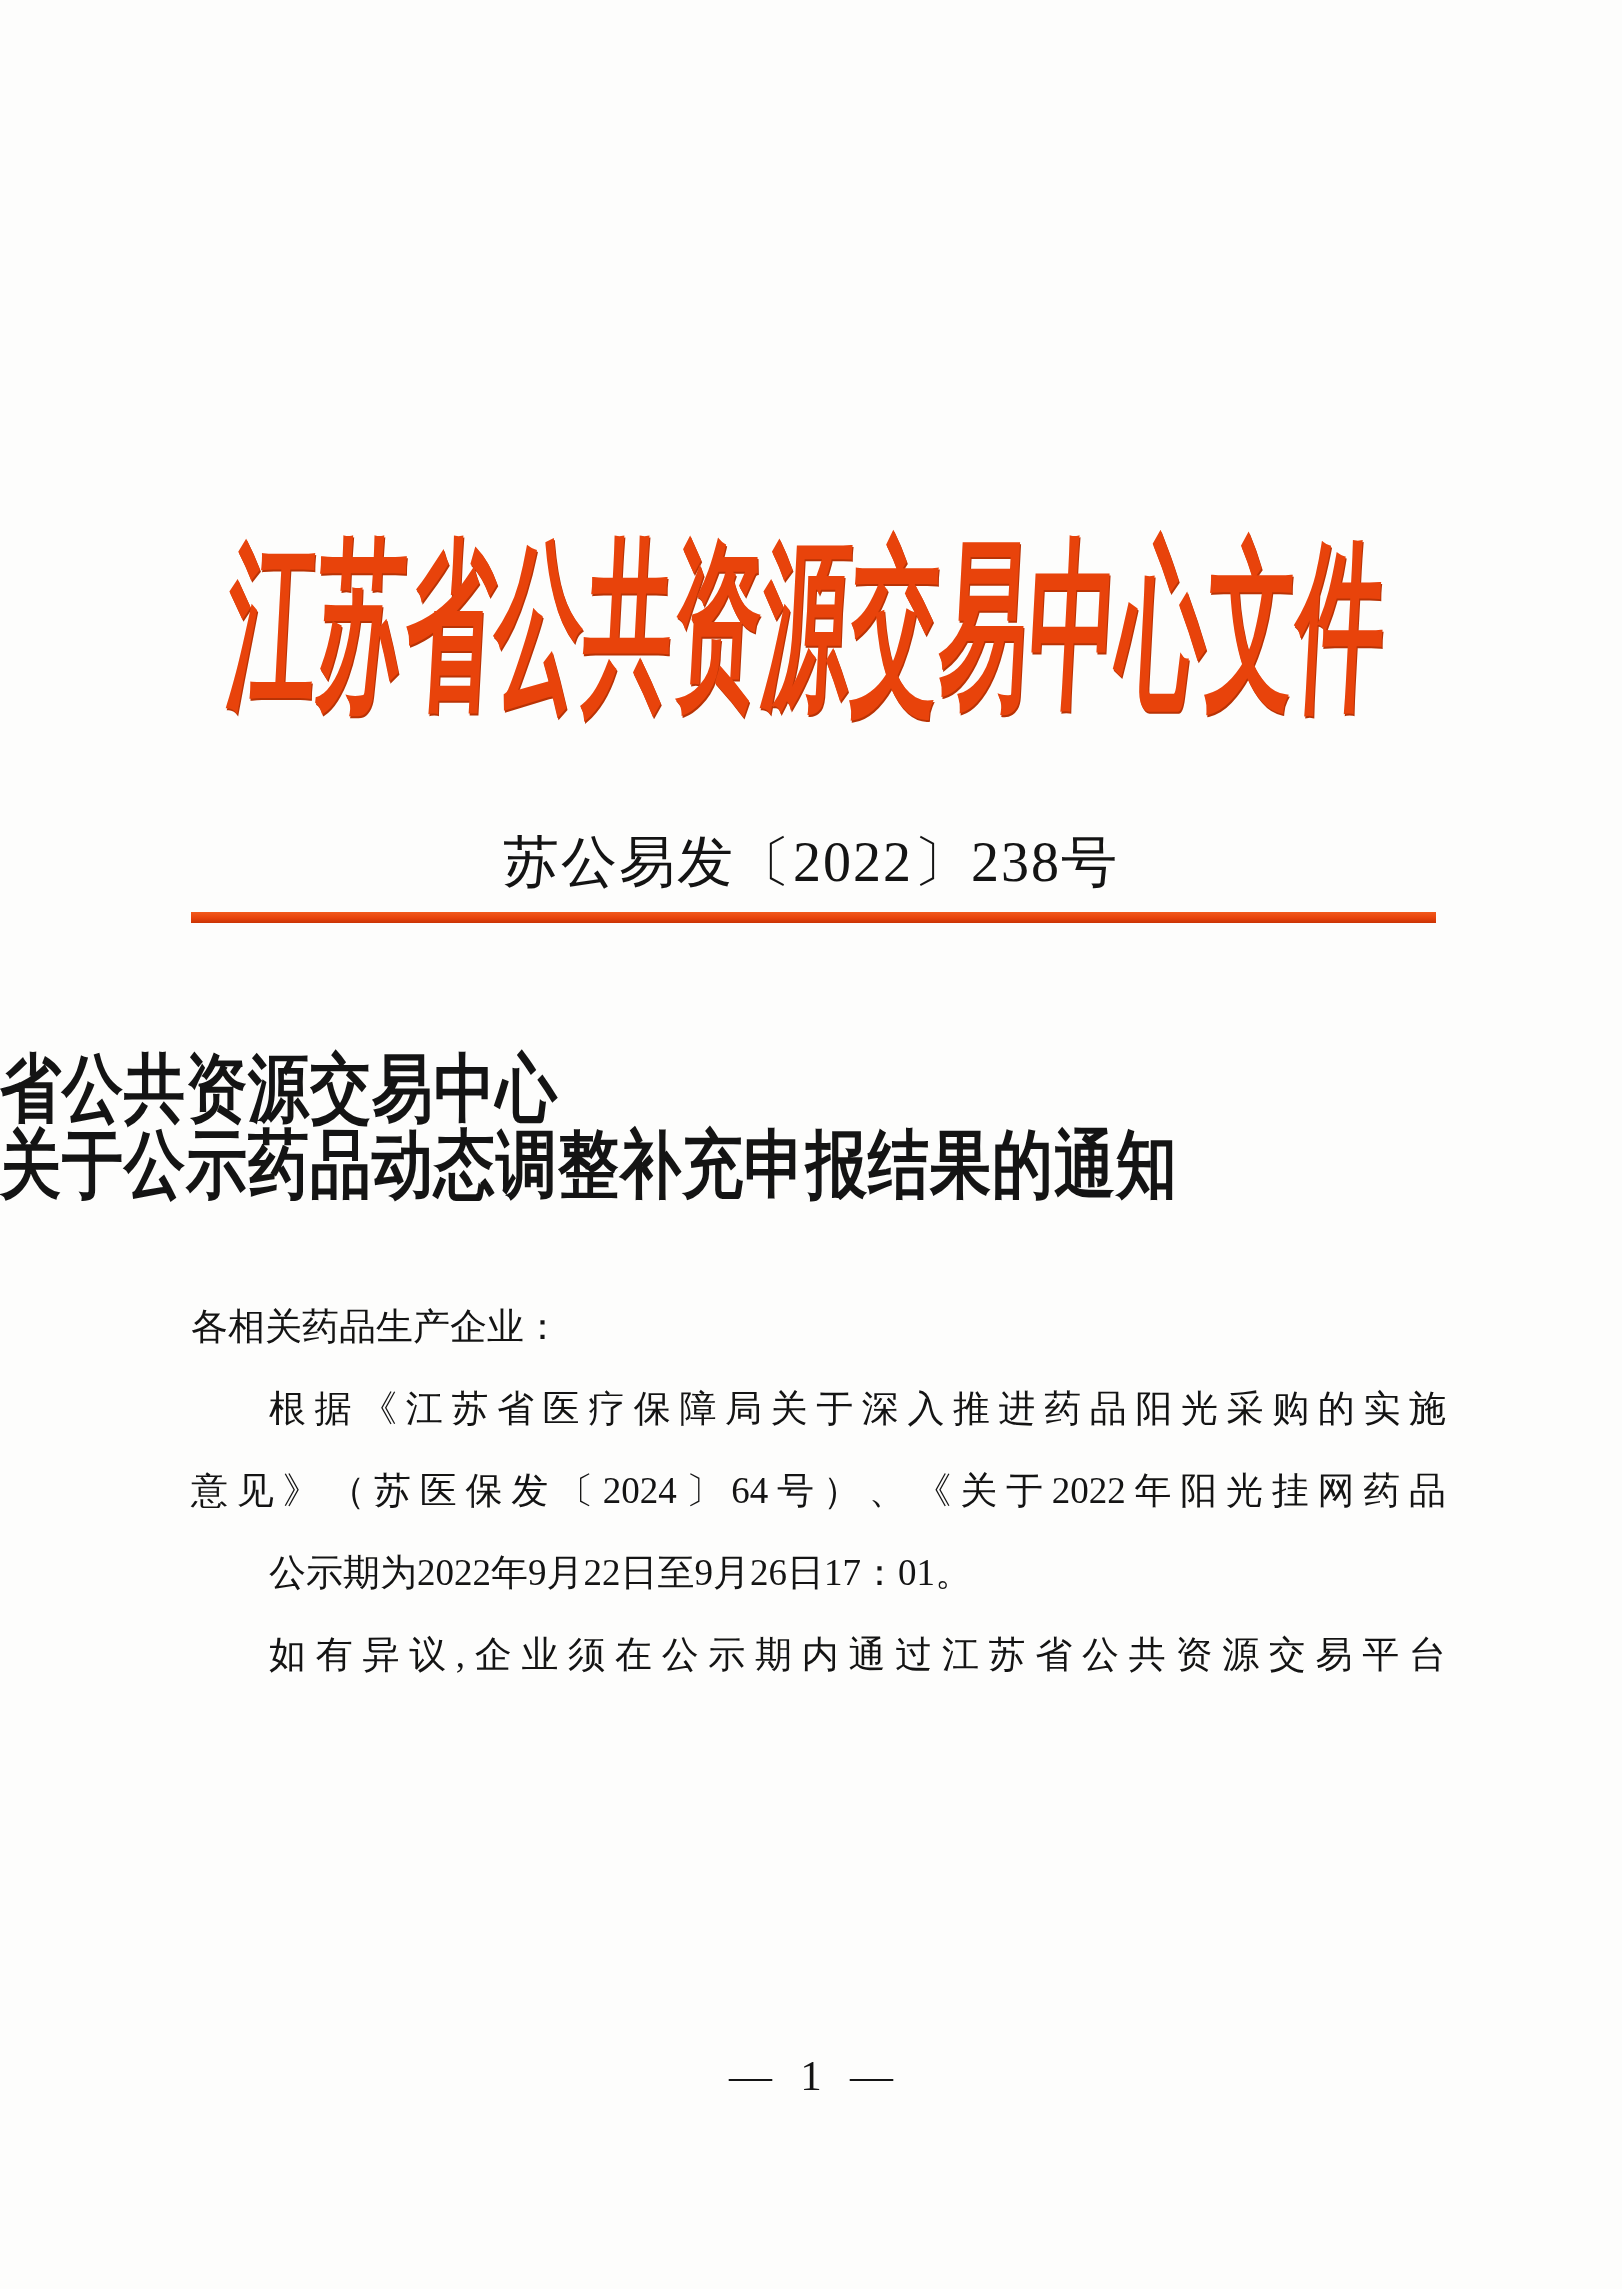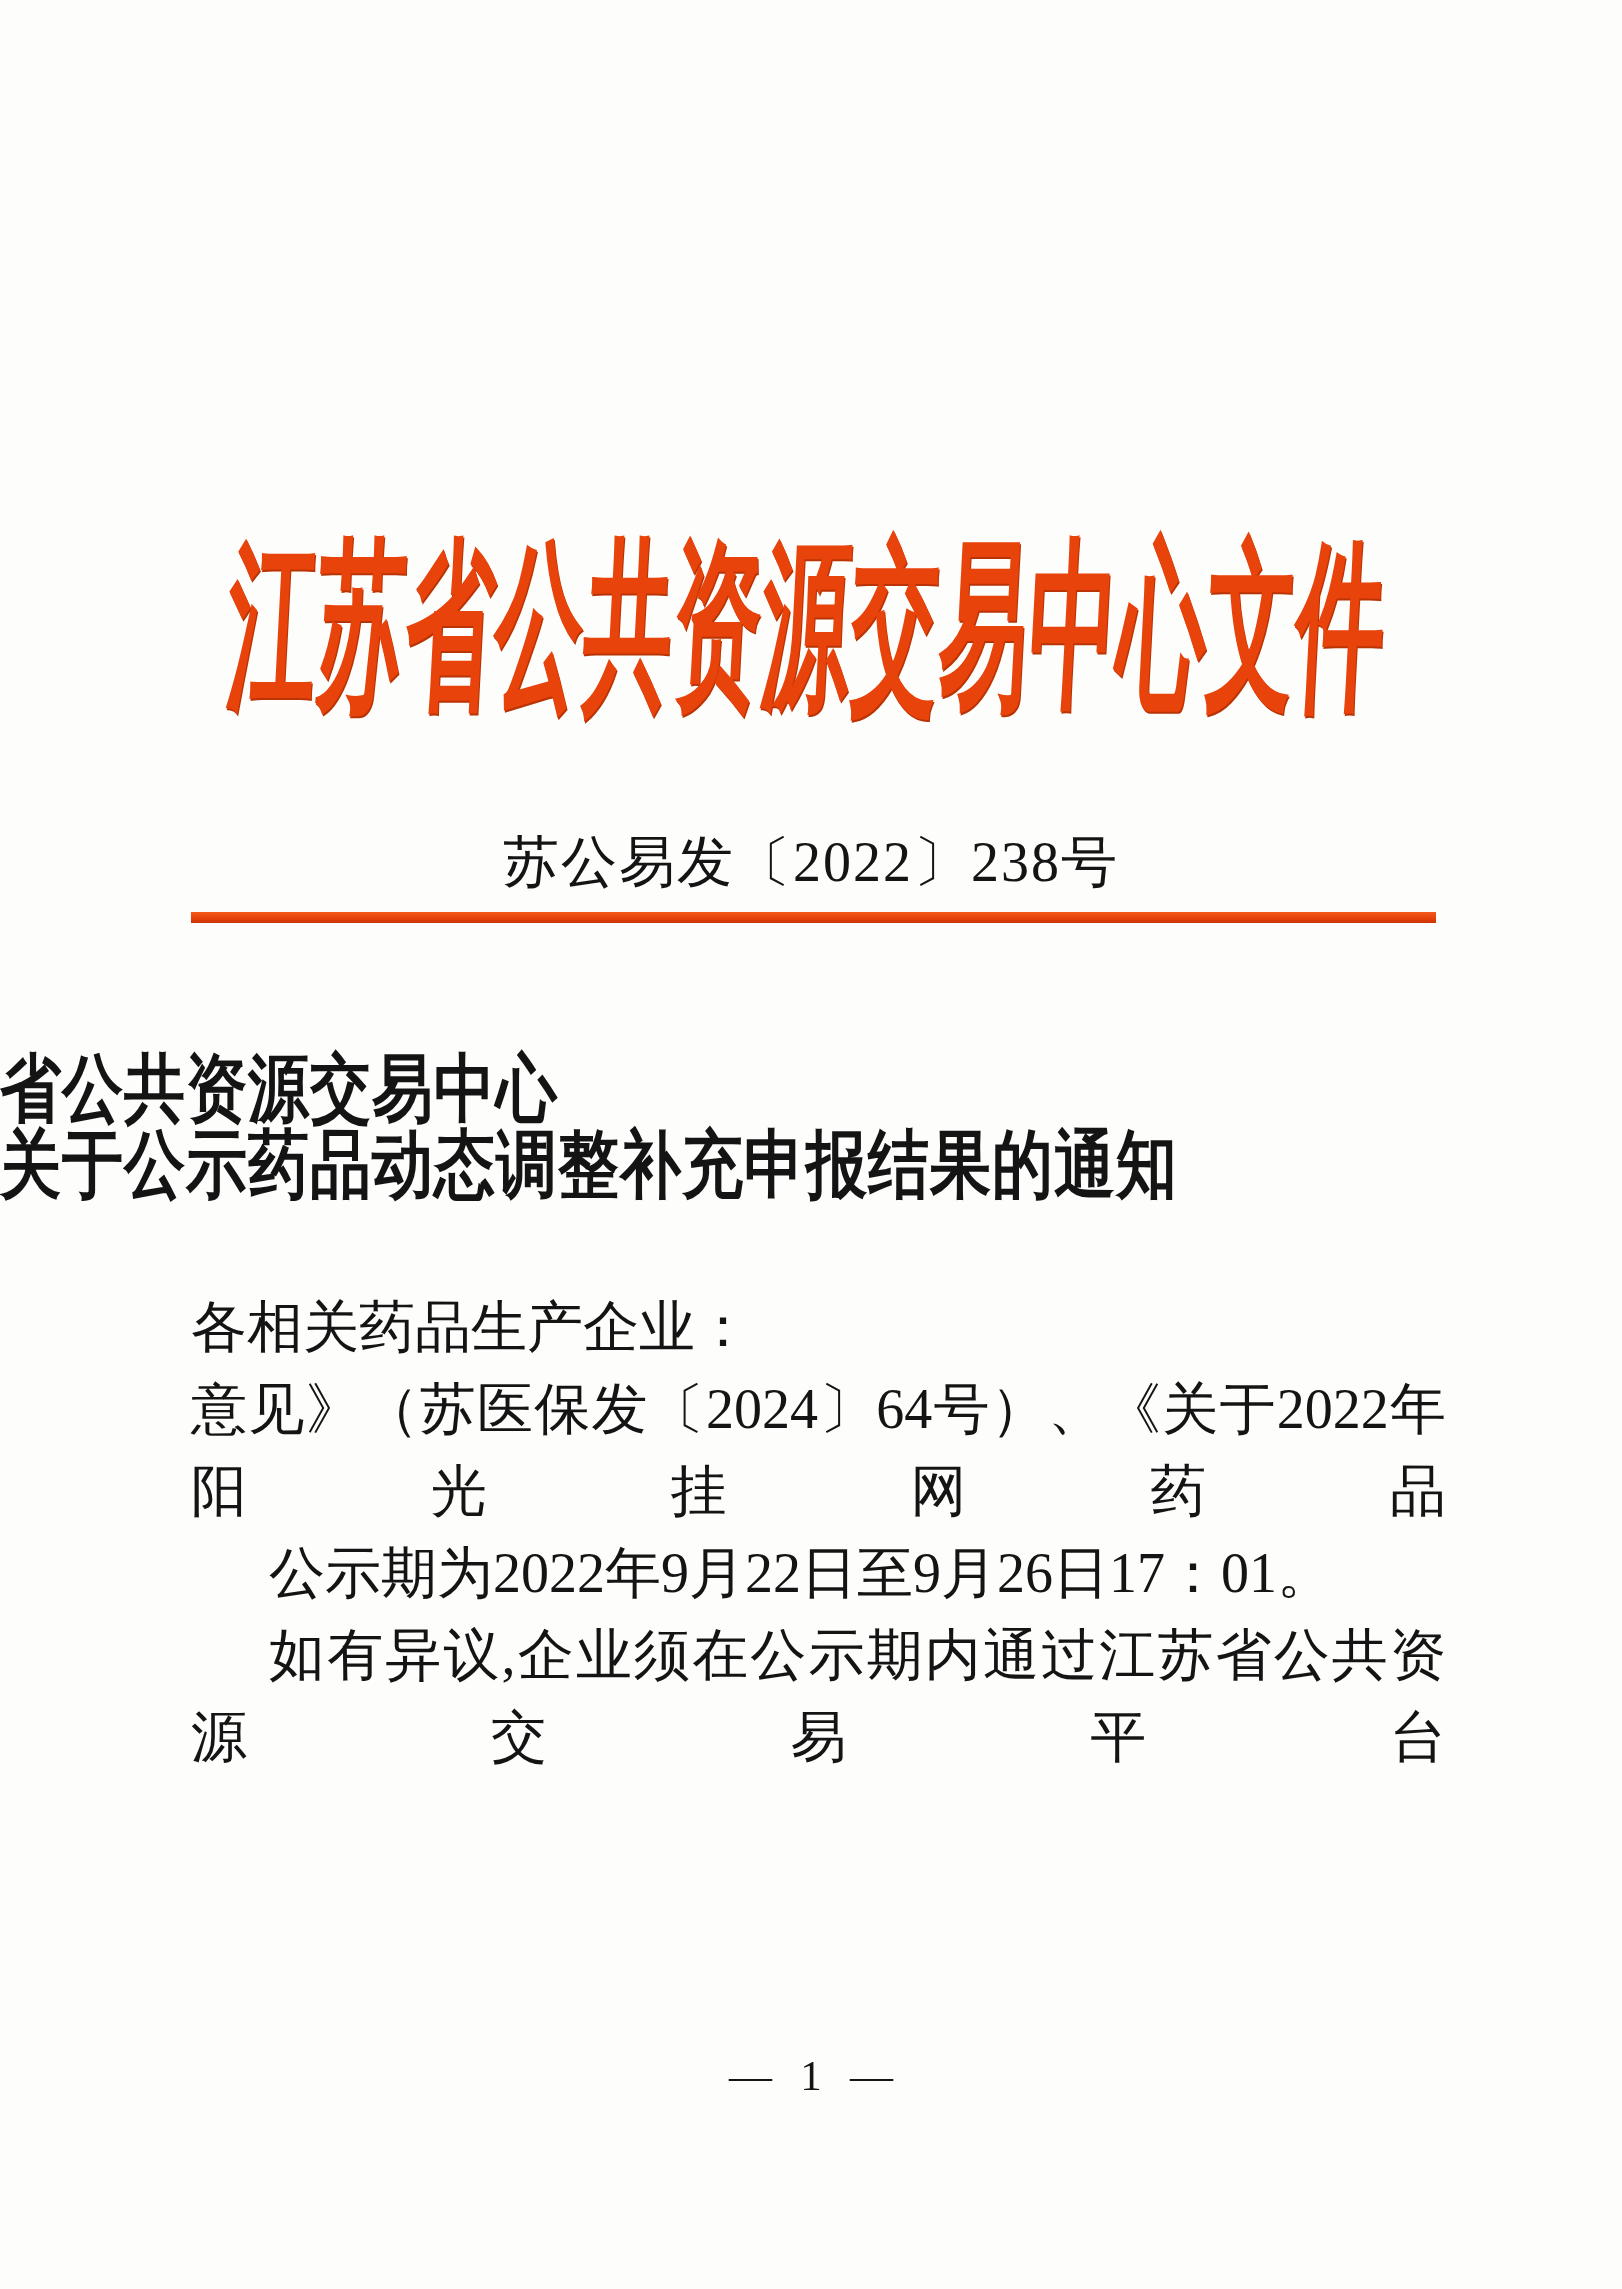--- a/index.html
+++ b/index.html
@@ -80,21 +80,21 @@
   }
 
   
   .body-block {
     position: absolute;
     top: 1286px;
     left: 191px;
     width: 1255px;
   }
   .line {
-    font-size: 56px;
+    font-size: 37px;
     line-height: 82px;
     letter-spacing: 0;
   }
   .indent { text-indent: 78px; }
   .fill {
     text-align: justify;
     text-align-last: justify;
     text-justify: inter-character;
   }
 
@@ -123,20 +123,21 @@
 
   <div class="red-rule"></div>
 
   <div class="doc-title">
     <div class="t-line">省公共资源交易中心</div>
     <div class="t-line">关于公示药品动态调整补充申报结果的通知</div>
   </div>
 
   <div class="body-block">
     <div class="line">各相关药品生产企业：</div>
+    <div class="line indent fill">根据《江苏省医疗保障局关于深入推进药品阳光采购的实施</div>
     <div class="line fill">意见》（苏医保发〔2024〕64号）、《关于2022年阳光挂网药品</div>
     <div class="line indent">公示期为2022年9月22日至9月26日17：01。</div>
     <div class="line indent fill">如有异议,企业须在公示期内通过江苏省公共资源交易平台</div>
   </div>
 
   <div class="footer">— 1 —</div>
 
 </div>
 
 

